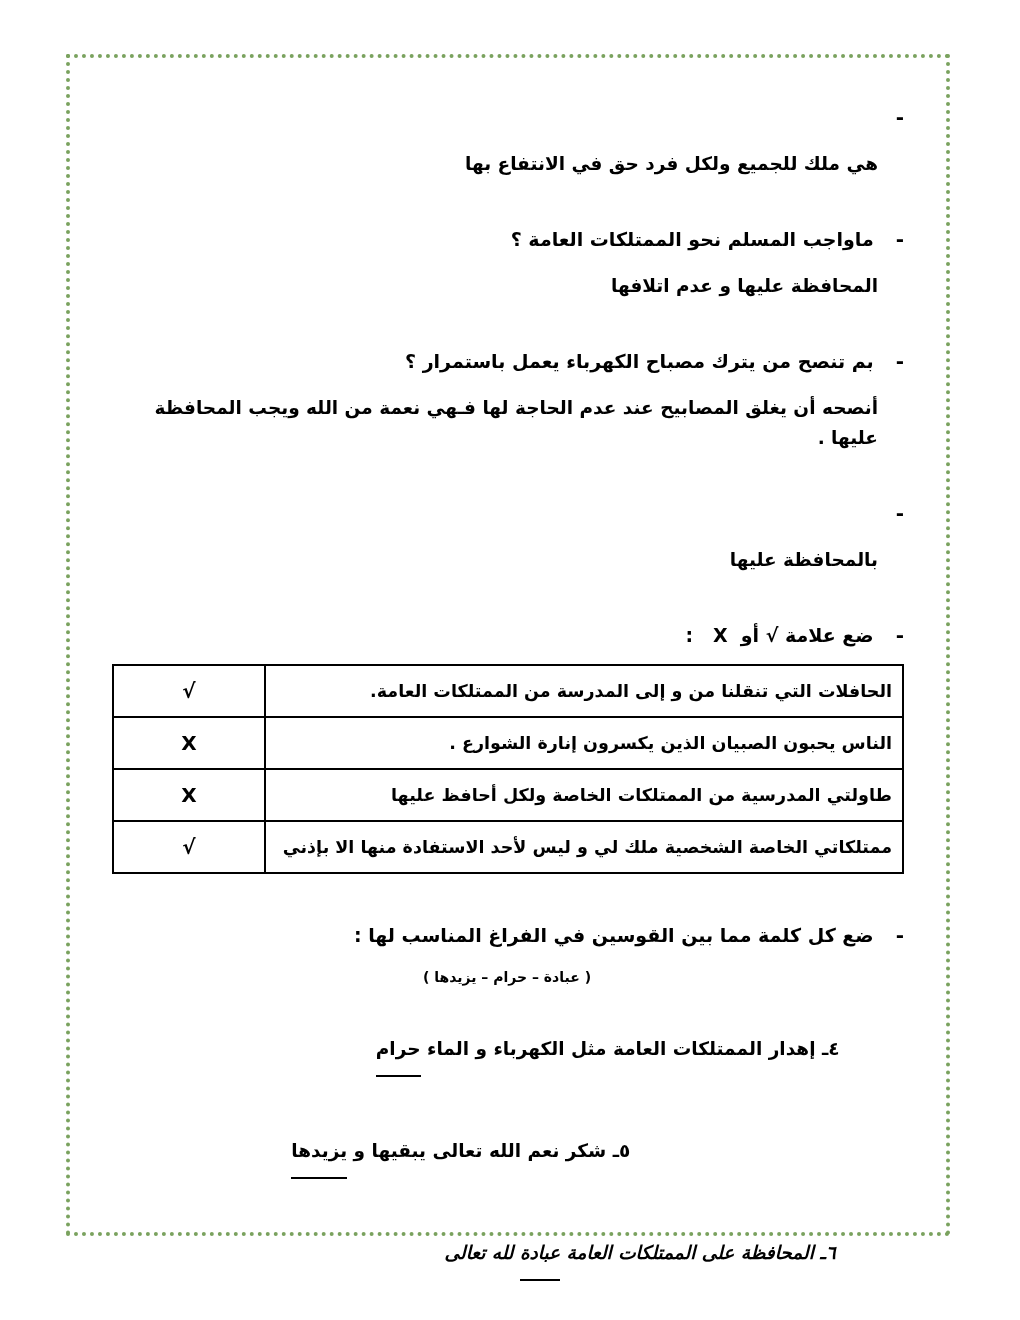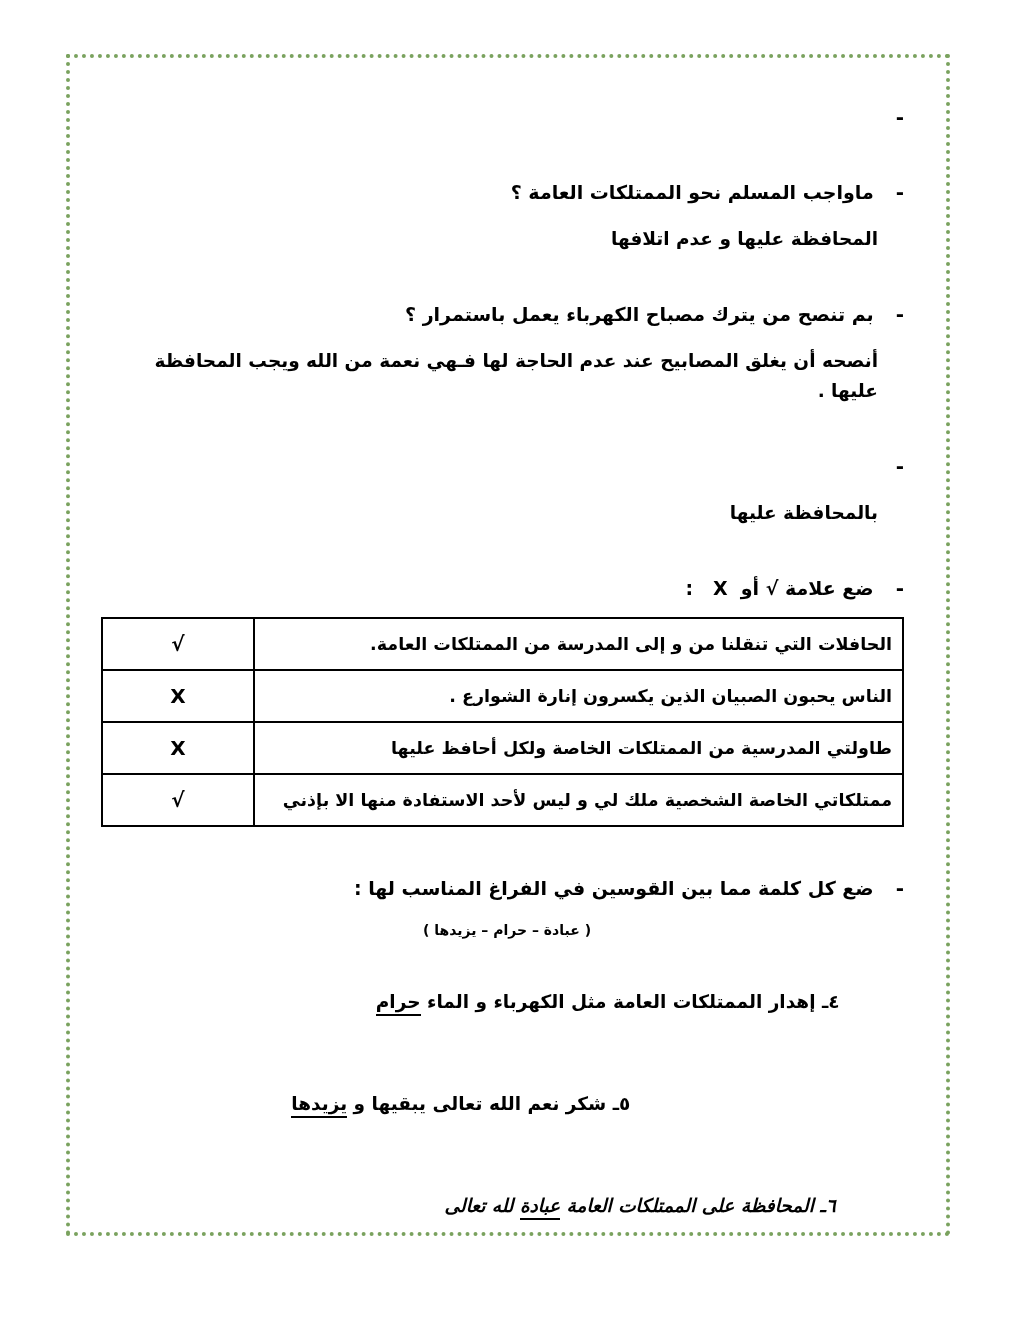--- a/index.html
+++ b/index.html
@@ -62,21 +62,21 @@
     table-layout: fixed;
   }
   table.mark-table td {
     border: 2px solid #000000;
     height: 48px;
     vertical-align: middle;
   }
   td.statement {
     width: 617px;
     text-align: right;
-    padding: 0 10px 0 20px;
+    padding: 0 10px 0 9px;
     font-size: 17.5px;
     white-space: nowrap;
   }
   td.mark {
     width: 148px;
     text-align: center;
     font-size: 20px;
   }
 
   .fill-title { margin-top: 46px; margin-bottom: 0; }
@@ -92,34 +92,35 @@
     font-size: 18.5px;
     line-height: 30px;
     margin-top: 12px;
     white-space: pre-wrap;
   }
   .fill-item:nth-of-type(2) { margin-left: 0; margin-right: 0; padding-left: 28px; text-align: center; }
   .fill-items .fill-item.indent-2 { padding-left: 0; margin-right: 28px; }
   .fill-items .fill-item.indent-3 { margin-right: 4px; font-style: italic; }
   .fill-answer {
     border-bottom: 2.5px solid #000000;
-    padding-bottom: 2px;
+    padding-bottom: 16px;
   }
 </style>
 </head>
 <body>
 
 <div class="page">
   <div class="border-frame">
     <div class="content">
 
       <div class="qa">
         <div class="q-line">
           <span class="dash">-</span>
         </div>
+        <div class="a-line">هي ملك للجميع ولكل فرد حق في الانتفاع بها</div>
       </div>
 
       <div class="qa">
         <div class="q-line">
           <span class="dash">-</span>
           <span class="txt">ماواجب المسلم نحو الممتلكات العامة ؟</span>
         </div>
         <div class="a-line">المحافظة عليها و عدم اتلافها</div>
       </div>
 

